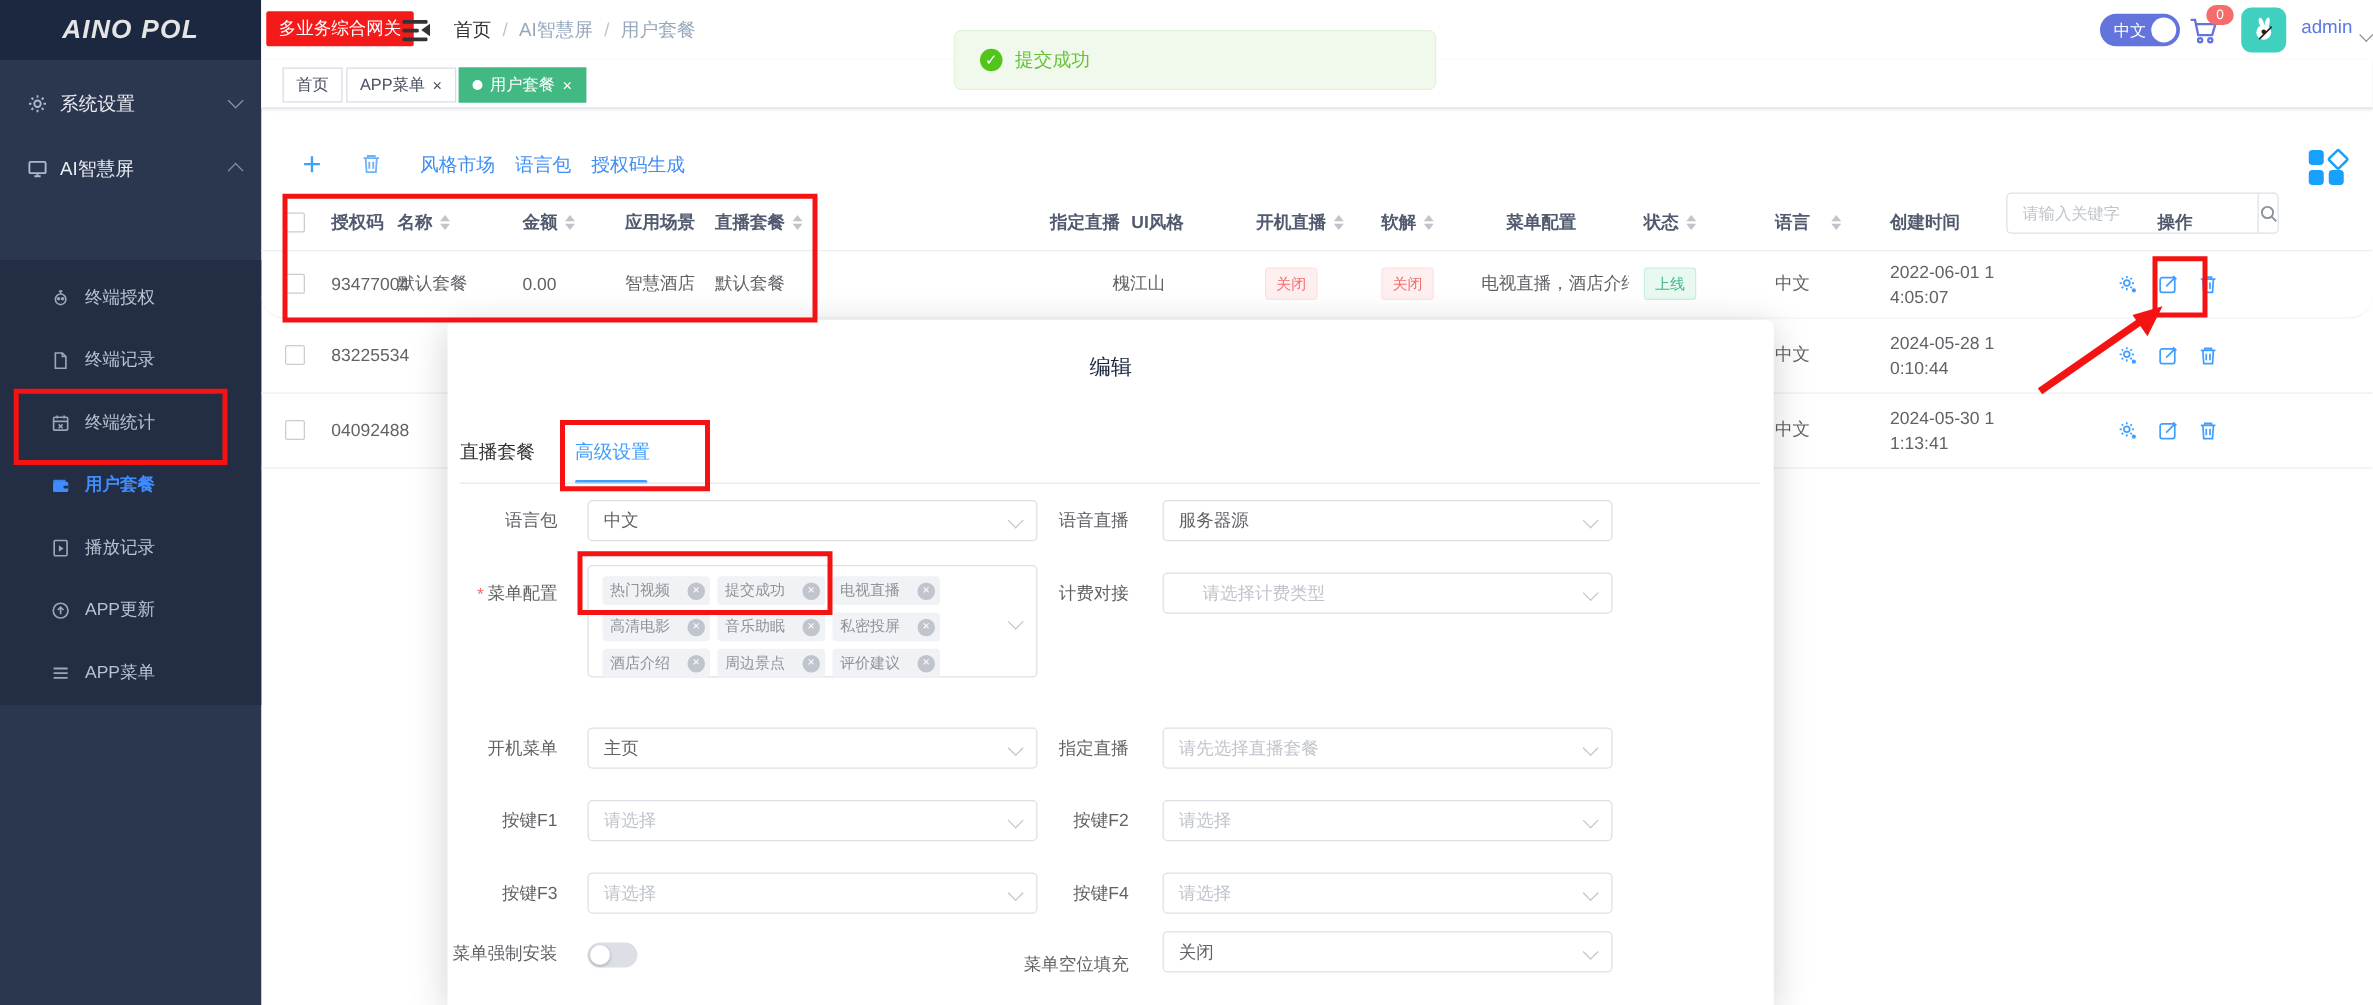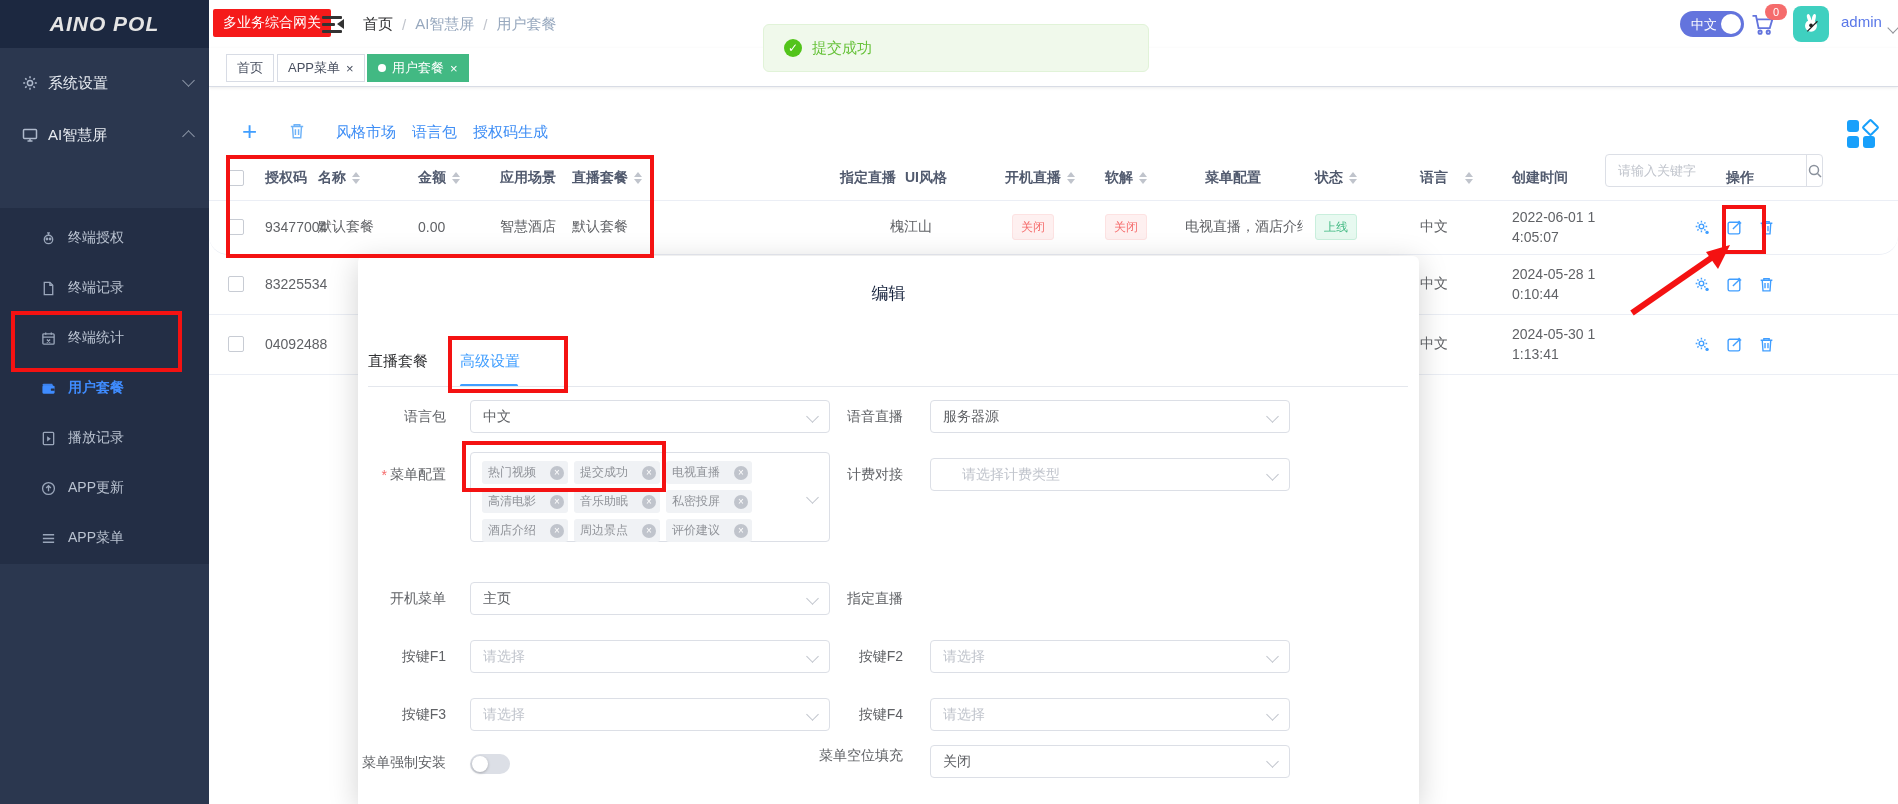--- a/index.html
+++ b/index.html
@@ -500,20 +500,24 @@
     <span class="ph">请选择计费类型</span>
       <i class="chev"></i>
   </div>
 
   <div class="flabel" style="top:326px;">开机菜单</div>
   <div class="sel" style="left:112px;top:326px;">
     <span>主页</span>
       <i class="chev"></i>
   </div>
   <div class="flabel2" style="top:326px;">指定直播</div>
+  <div class="sel" style="left:572px;top:326px;">
+    <span class="ph">请先选择直播套餐</span>
+      <i class="chev"></i>
+  </div>
 
   <div class="flabel" style="top:384px;">按键F1</div>
   <div class="sel" style="left:112px;top:384px;">
     <span class="ph">请选择</span>
       <i class="chev"></i>
   </div>
   <div class="flabel2" style="top:384px;">按键F2</div>
   <div class="sel" style="left:572px;top:384px;">
     <span class="ph">请选择</span>
       <i class="chev"></i>
@@ -525,21 +529,21 @@
       <i class="chev"></i>
   </div>
   <div class="flabel2" style="top:442px;">按键F4</div>
   <div class="sel" style="left:572px;top:442px;">
     <span class="ph">请选择</span>
       <i class="chev"></i>
   </div>
 
   <div class="flabel" style="top:490px;">菜单强制安装</div>
   <div class="switch"></div>
-  <div class="flabel2" style="top:483px;">菜单空位填充</div>
+  <div class="flabel2" style="top:499px;">菜单空位填充</div>
   <div class="sel" style="left:572px;top:489px;">
     <span>关闭</span>
       <i class="chev"></i>
   </div>
 </div>
 
 <div class="abs" id="toast">
   <span class="ic">✓</span>
   <span class="tx">提交成功</span>
 </div>

